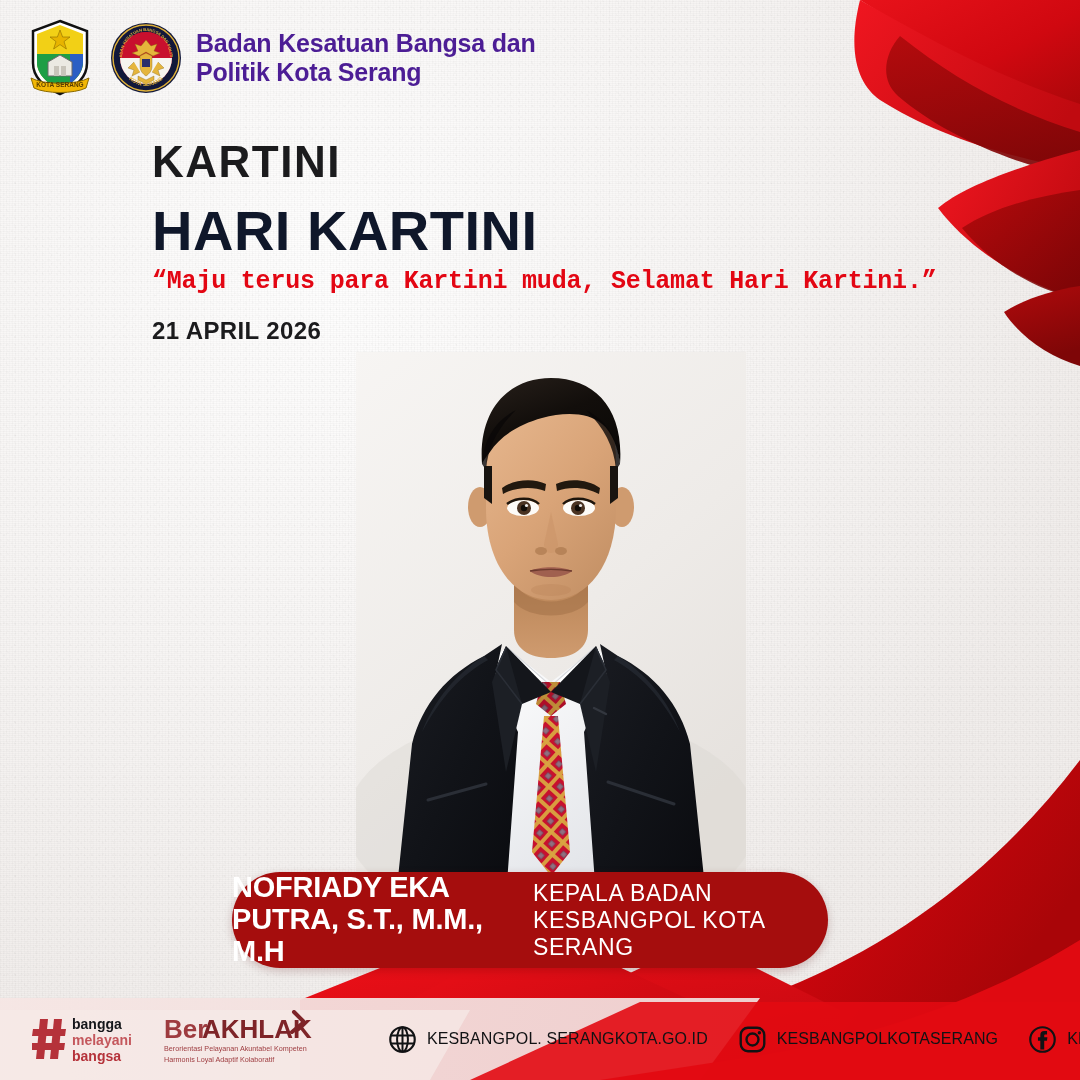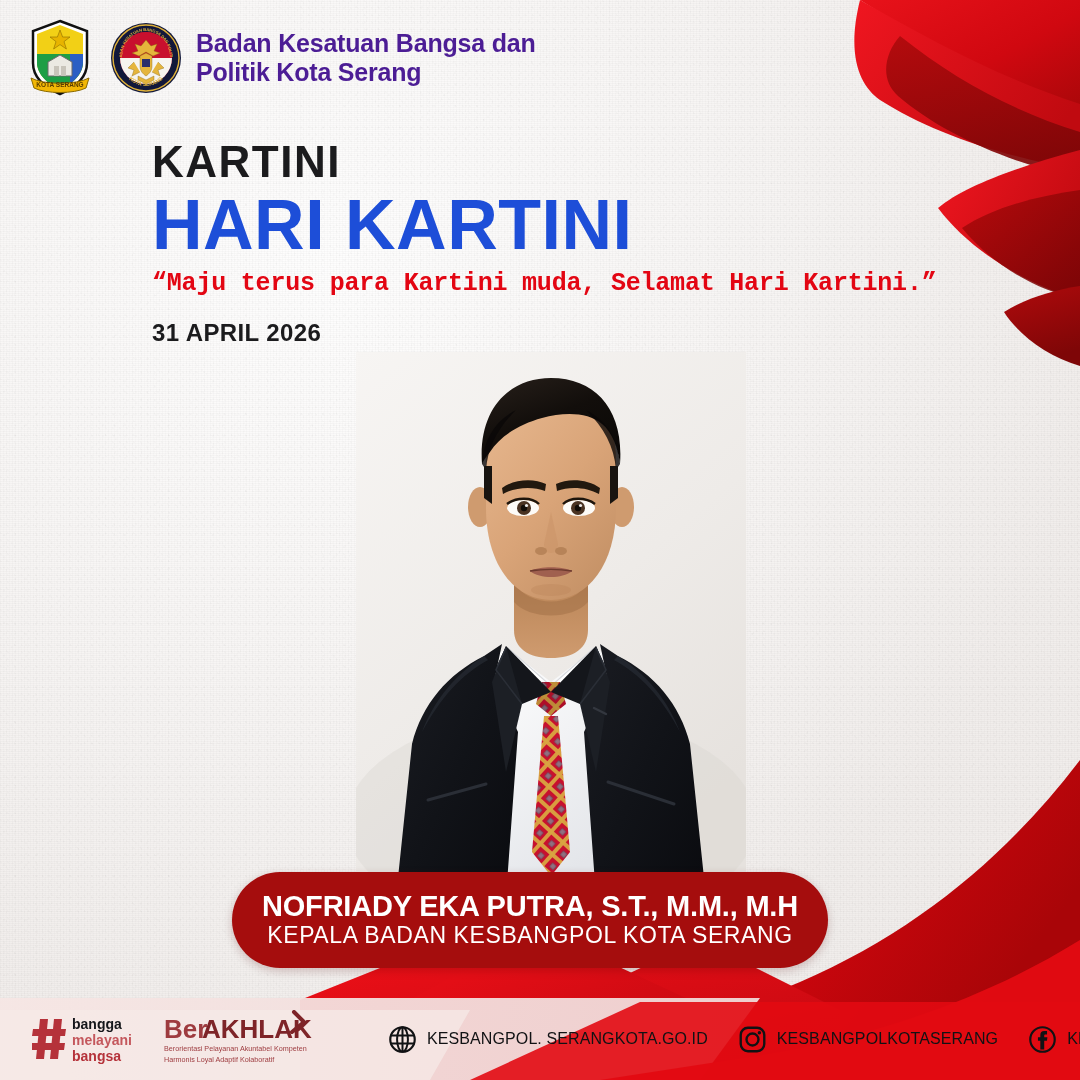--- a/index.html
+++ b/index.html
@@ -59,22 +59,22 @@
   
   .headline {
     position:absolute; left:152px; top:140px;
     z-index:12;
   }
   .t-selamat {
     font-size:44px; font-weight:bold; color:#1b1b1d;
     letter-spacing:1.5px; line-height:1;
   }
   .t-hari-kartini {
-    font-size:70px; font-weight:bold; color:#1d4ed8;
-    letter-spacing:.5px; line-height:1.02; margin-top:6px;
+    font-size:56px; font-weight:bold; color:#0f172a;
+    letter-spacing:.5px; line-height:1.02; margin-top:18px;
   }
   .t-quote {
     font-size:25px; font-weight:bold; color:#E30613;
     margin-top:8px; letter-spacing:-.2px;font-family:Liberation Mono, monospace;
   }
   .t-date {
     font-size:24px; font-weight:bold; color:#1b1b1d;
     margin-top:21px; letter-spacing:.4px;
   }
 
@@ -89,21 +89,21 @@
   .portrait-svg { width:100%; height:100%; display:block; }
 
   
   .name-banner {
     position:absolute;
     left:232px; top:872px;
     width:596px; height:96px;
     background:#A50D0D;
     border-radius:48px;
     z-index:14;
-    display:flex; flex-direction:column;
+    display:flex; flex-direction:row;
     align-items:center; justify-content:center;
     box-shadow:0 3px 10px rgba(80,0,0,.22);
   }
   .name-main {
     color:#ffffff; font-size:29px; font-weight:bold;
     letter-spacing:-.2px; line-height:1.1;
   }
   .name-sub {
     color:#ffffff; font-size:23px; font-weight:400;
     letter-spacing:.6px; 
@@ -220,21 +220,21 @@
     </svg>
 
     <div class="header-title">Badan Kesatuan Bangsa dan
 Politik Kota Serang</div>
   </div>
 
   <div class="headline">
     <div class="t-selamat">KARTINI</div>
     <div class="t-hari-kartini">HARI KARTINI</div>
     <div class="t-quote">“Maju terus para Kartini muda, Selamat Hari Kartini.”</div>
-    <div class="t-date">31 APRIL 2026</div>
+    <div class="t-date">21 APRIL 2026</div>
   </div>
 
   <div class="portrait-wrap">
     <svg class="portrait-svg" viewBox="0 0 390 545">
       <defs>
         <linearGradient id="gStudio" x1="0" y1="0" x2="0.6" y2="1">
           <stop offset="0%" stop-color="#f7f5f3"></stop>
           <stop offset="60%" stop-color="#eeebe8"></stop>
           <stop offset="100%" stop-color="#e6e2de"></stop>
         </linearGradient>

